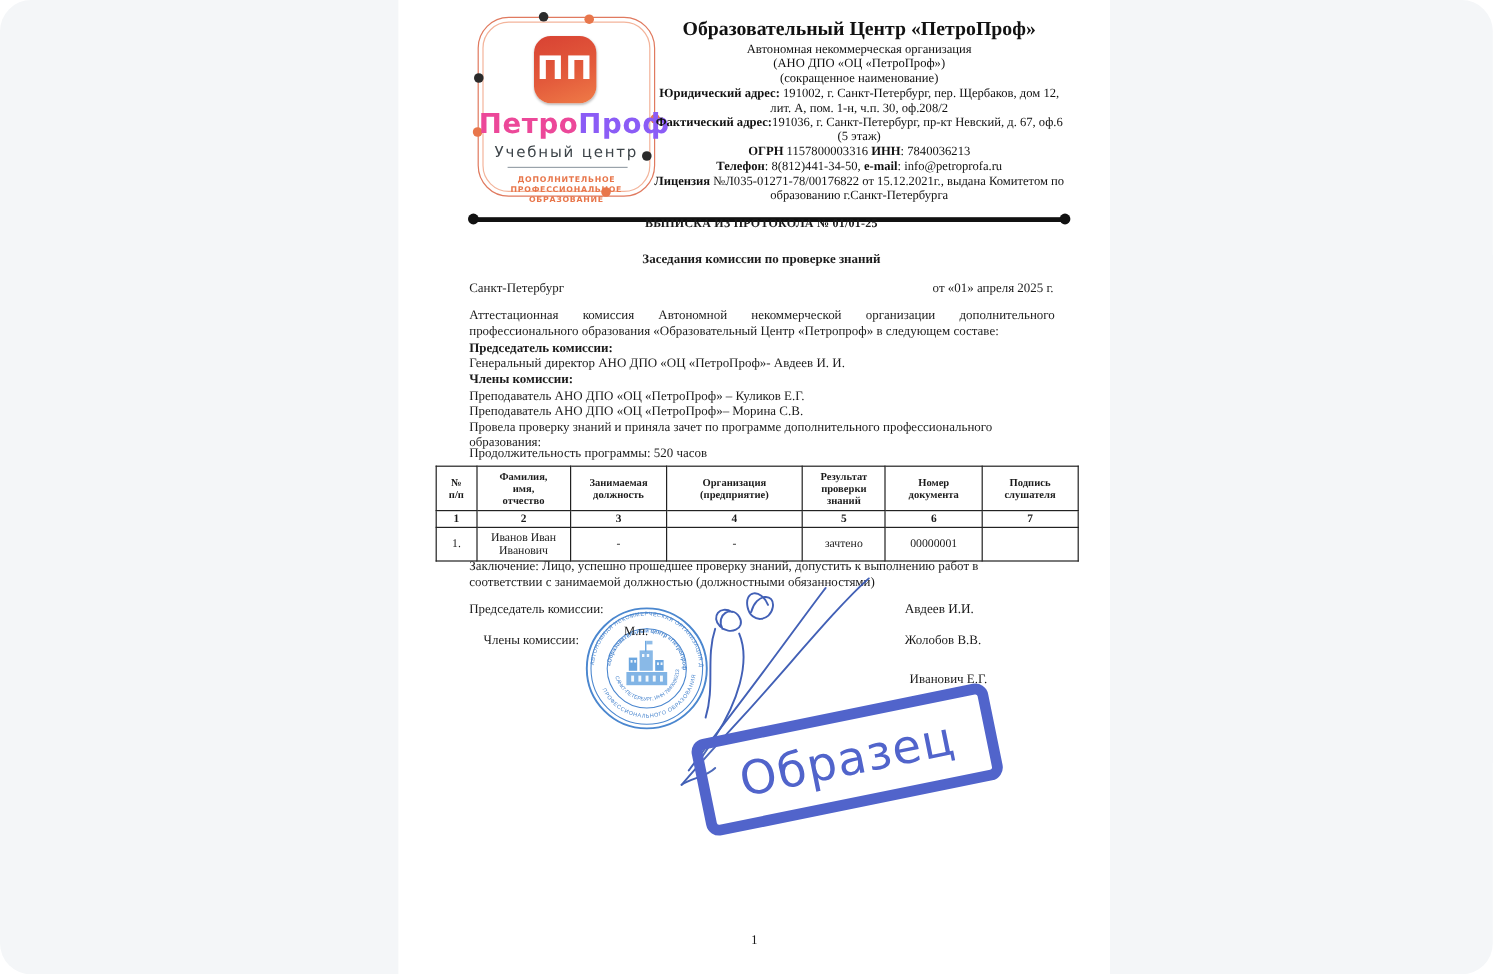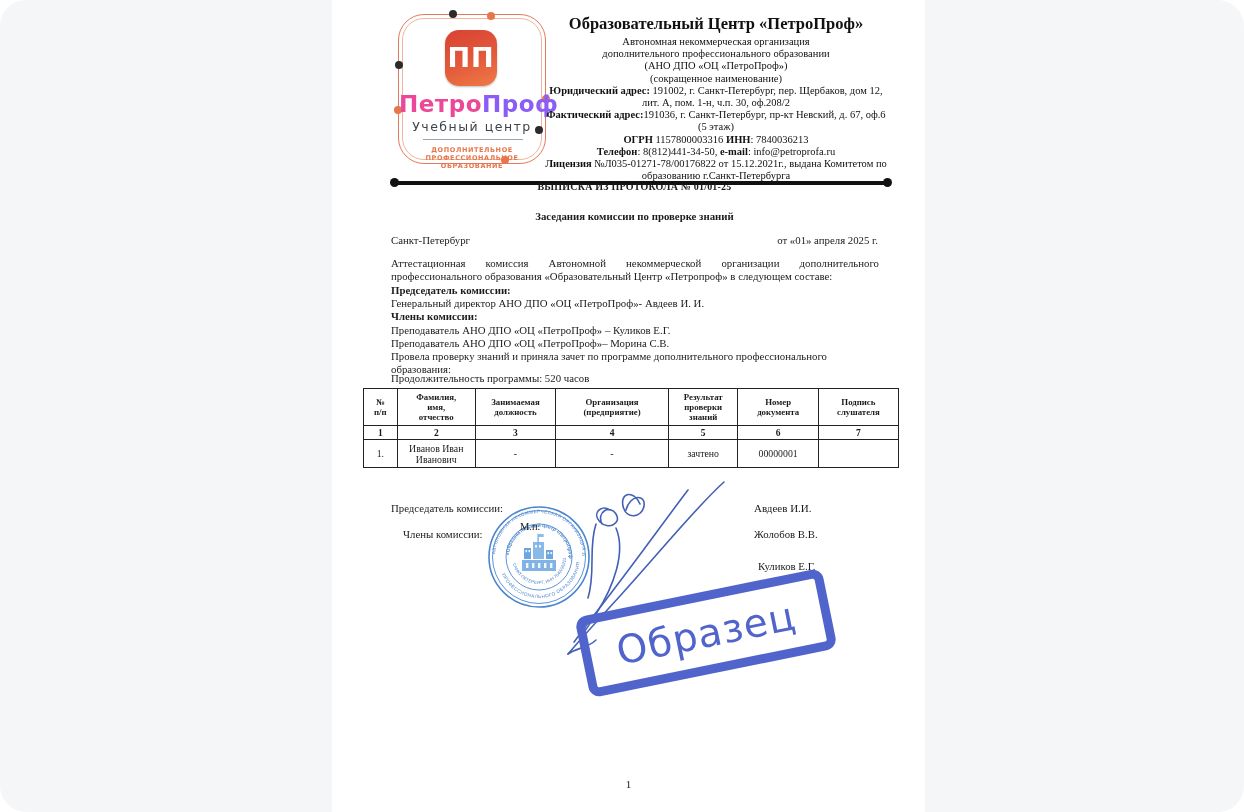--- a/index.html
+++ b/index.html
@@ -114,21 +114,20 @@
       <div class="logo-line"></div>
       <div class="logo-tag">
         <div>ДОПОЛНИТЕЛЬНОЕ</div>
         <div>ПРОФЕССИОНАЛЬНОЕ ОБРАЗОВАНИЕ</div>
       </div>
     </div>
 
     <div class="lh">
       <div class="org-title">Образовательный Центр «ПетроПроф»</div>
       <div>Автономная некоммерческая организация</div>
-      <div>дополнительного профессионального образовании</div>
       <div>(АНО ДПО «ОЦ «ПетроПроф»)</div>
       <div>(сокращенное наименование)</div>
       <div><b>Юридический адрес:</b><span> 191002, г. Санкт-Петербург, пер. Щербаков, дом 12, лит. А, пом. 1-н, ч.п. 30, оф.208/2</span></div>
       <div><b>Фактический адрес:</b><span>191036, г. Санкт-Петербург, пр-кт Невский, д. 67, оф.6 (5 этаж)</span></div>
       <div><b>ОГРН</b><span> 1157800003316 </span><b>ИНН</b><span>: 7840036213</span></div>
       <div><b>Телефон</b><span>: 8(812)441-34-50, </span><b>e-mail</b><span>: info@petroprofa.ru</span></div>
       <div><b>Лицензия</b><span> №Л035-01271-78/00176822 от 15.12.2021г., выдана Комитетом по образованию г.Санкт-Петербурга</span></div>
     </div>
 
     <div class="divider">
@@ -202,26 +201,27 @@
 Иванович</td>
         <td>-</td>
         <td>-</td>
         <td>зачтено</td>
         <td>00000001</td>
         <td></td>
       </tr>
     </tbody>
       </table>
 
+    <div class="conclusion">Заключение: Лицо, успешно прошедшее проверку знаний, допустить к выполнению работ в соответствии с занимаемой должностью (должностными обязанностями)</div>
 
     <div class="sig-label-1">Председатель  комиссии:</div>
     <div class="sig-name-1">Авдеев И.И.</div>
     <div class="sig-label-2">Члены комиссии:</div>
     <div class="sig-name-2">Жолобов В.В.</div>
-    <div class="sig-name-3">Куликов Е.Г.</div>
+    <div class="sig-name-3">Иванович Е.Г.</div>
     <div class="mp">М.п.</div>
 
     <div class="stamp-wrap">
       <svg width="106" height="106" viewBox="0 0 106 106">
         <defs>
           <path id="arcOuterTop" d="M 9,53 A 44,44 0 1 1 97,53"></path>
           <path id="arcOuterBot" d="M 12,53 A 41,41 0 0 0 94,53"></path>
           <path id="arcInnerTop" d="M 23,53 A 30,30 0 1 1 83,53"></path>
           <path id="arcInnerBot" d="M 26,53 A 27,27 0 0 0 80,53"></path>
         </defs>

